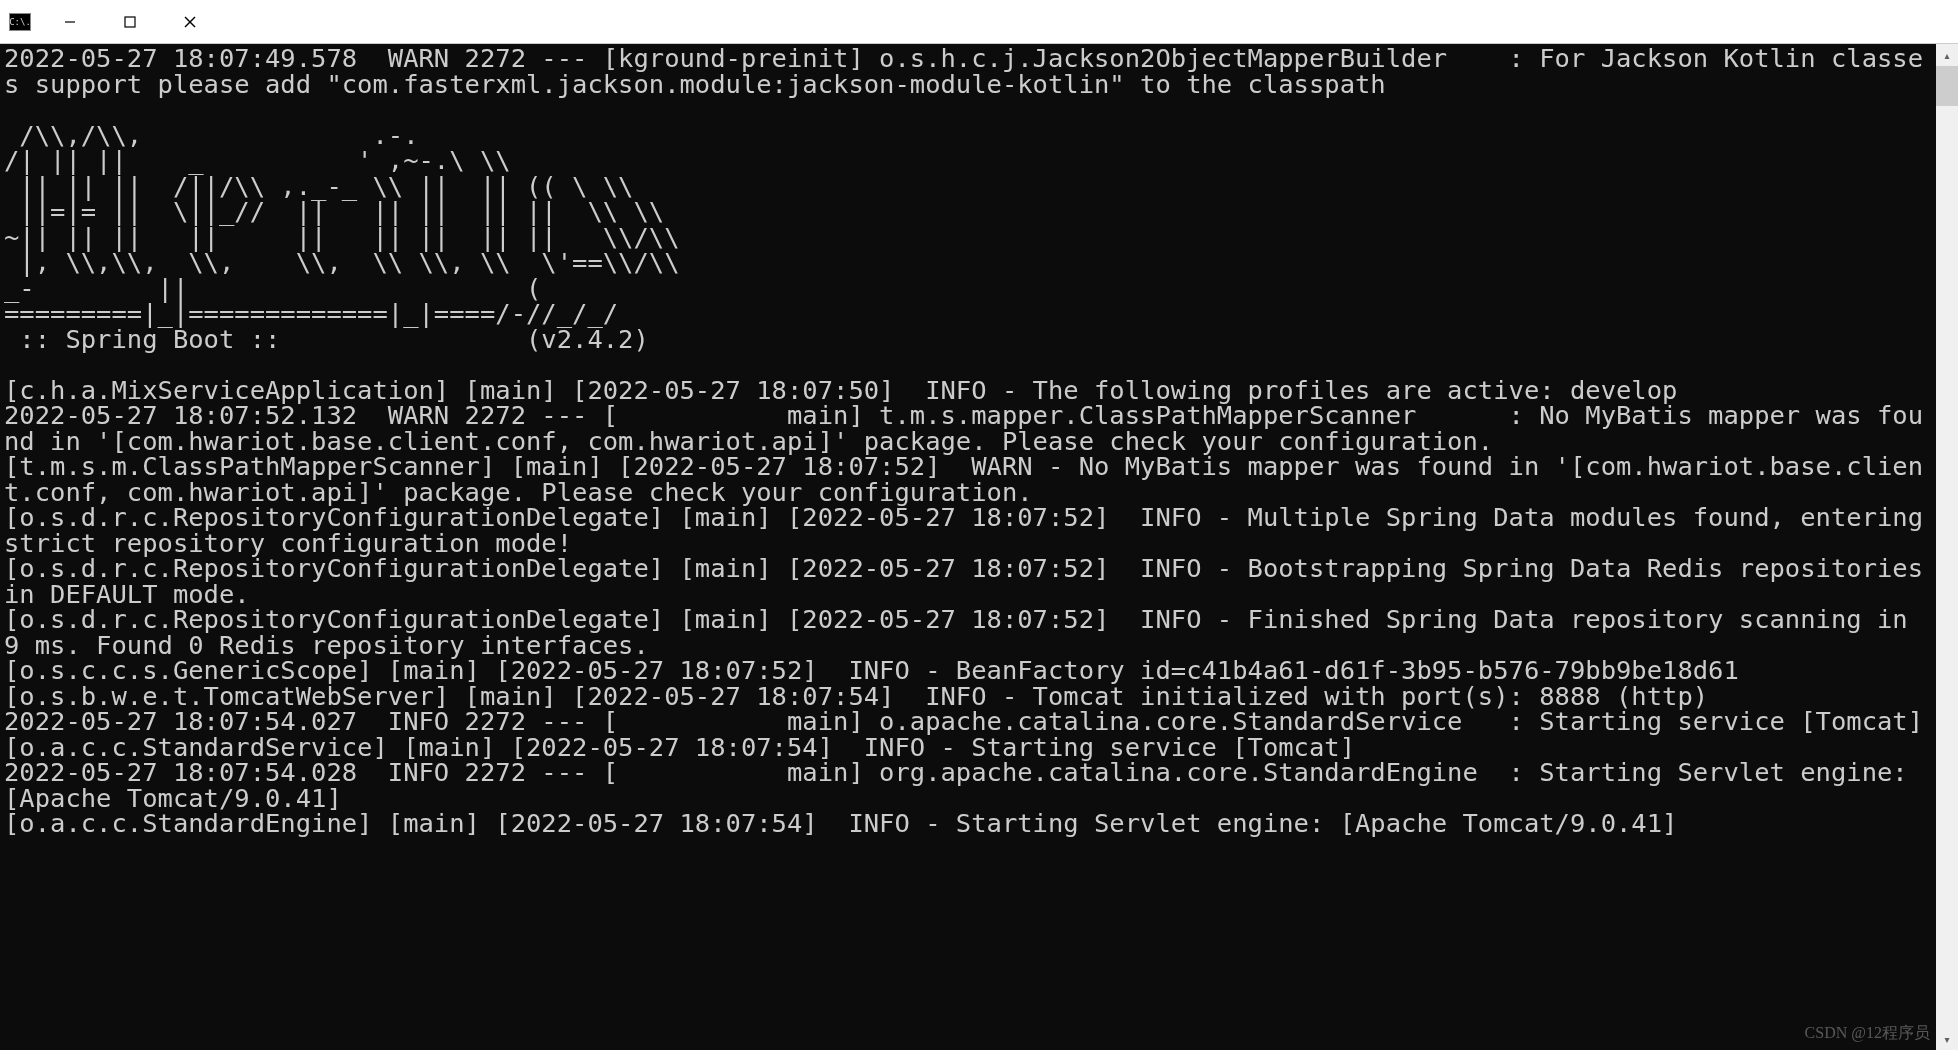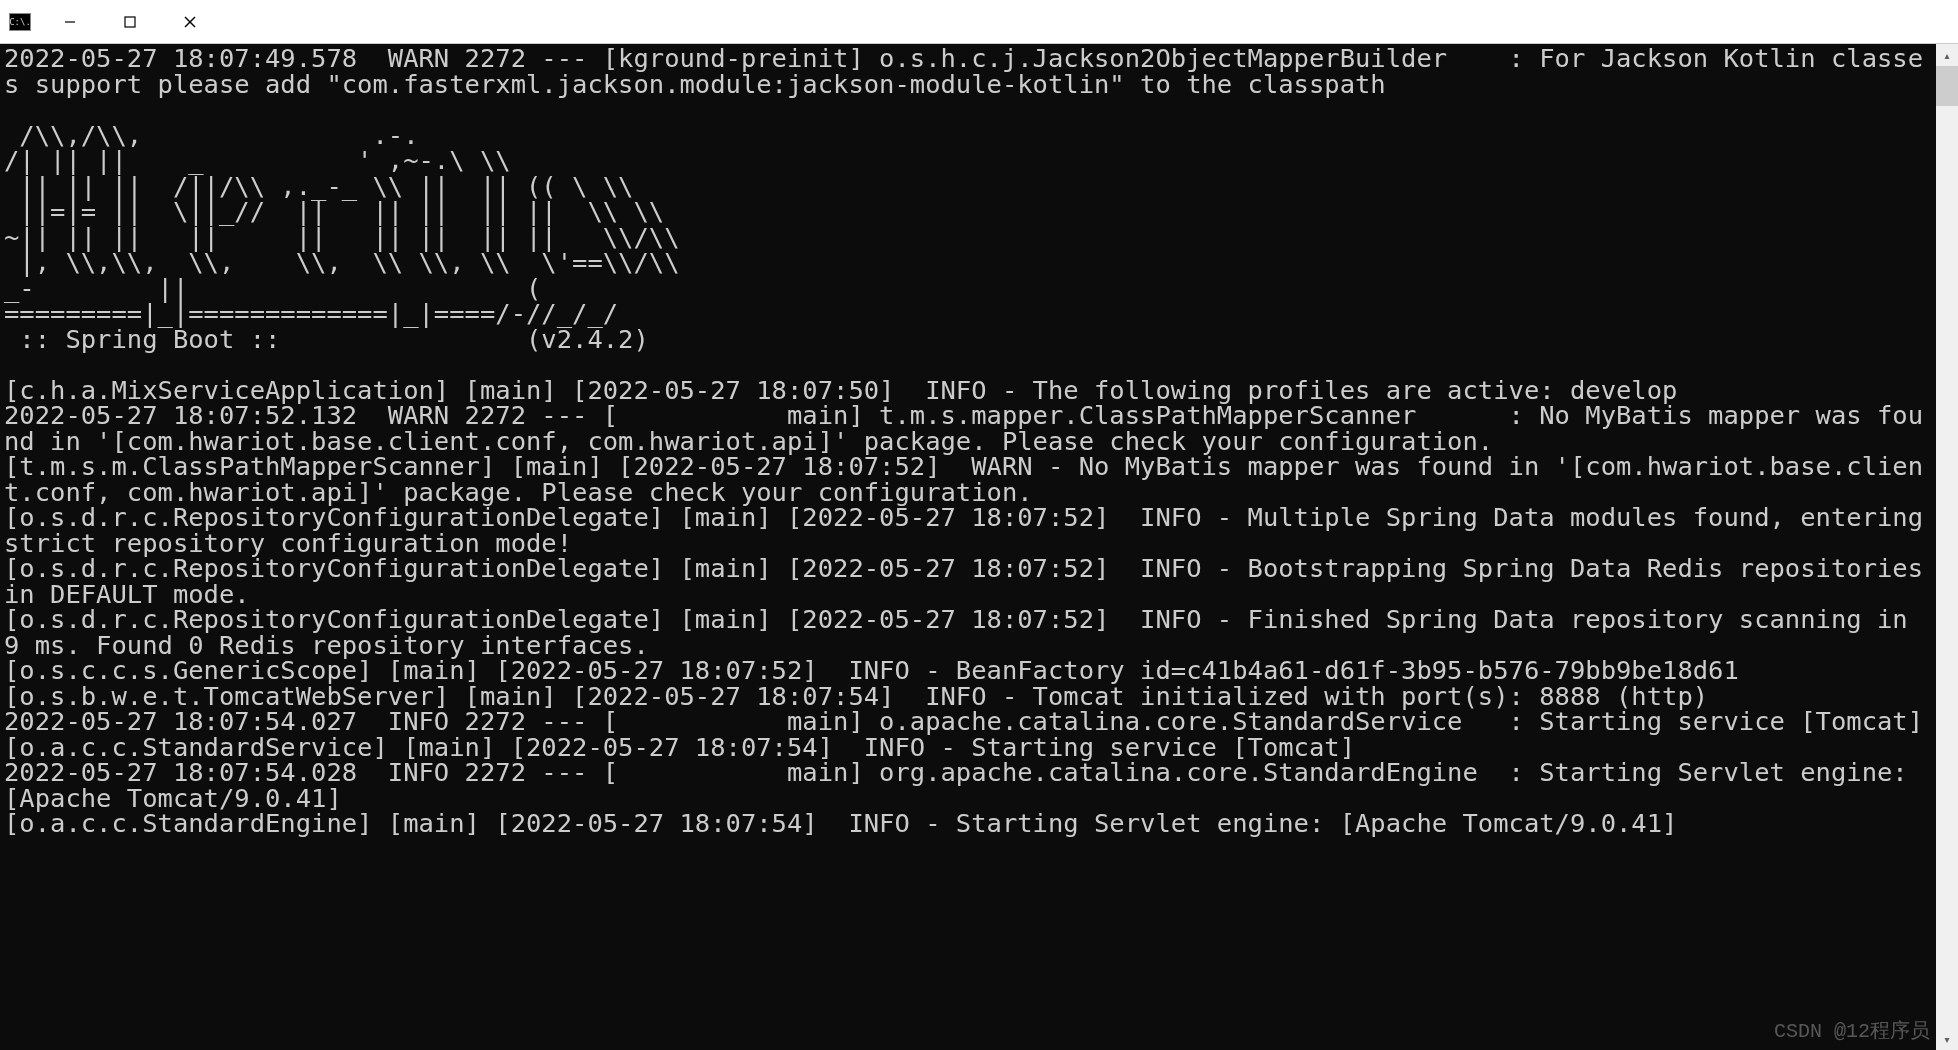--- a/index.html
+++ b/index.html
@@ -102,23 +102,23 @@
       top: 0;
       left: 0;
       right: 0;
       height: 40px;
       background: #cdcdcd;
     }
     .watermark {
       position: absolute;
       bottom: 6px;
       right: 28px;
-      font-size: 20px;
+      font-size: 16px;
       color: rgba(200,200,200,0.4);
-      font-family: Liberation Mono, monospace;
+      font-family: Liberation Serif, serif;
     }
   </style>
 </head>
 <body>
 
 <div class="titlebar">
   <div class="titlebar-icon">
     <div class="cmd-icon-bg">C:\.</div>
   </div>
   <div class="window-controls">

